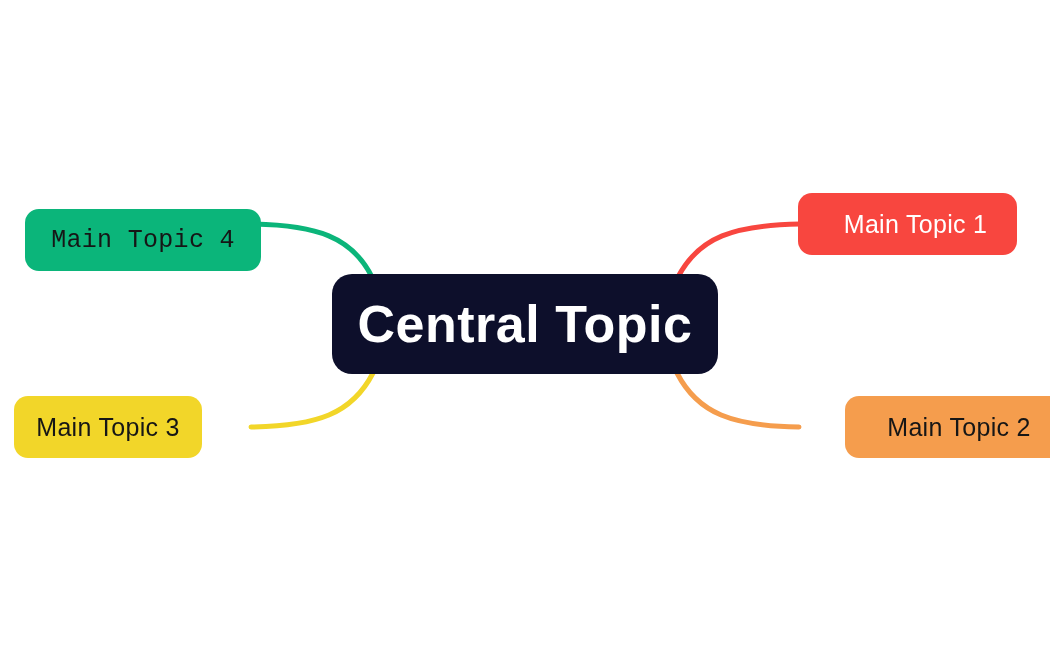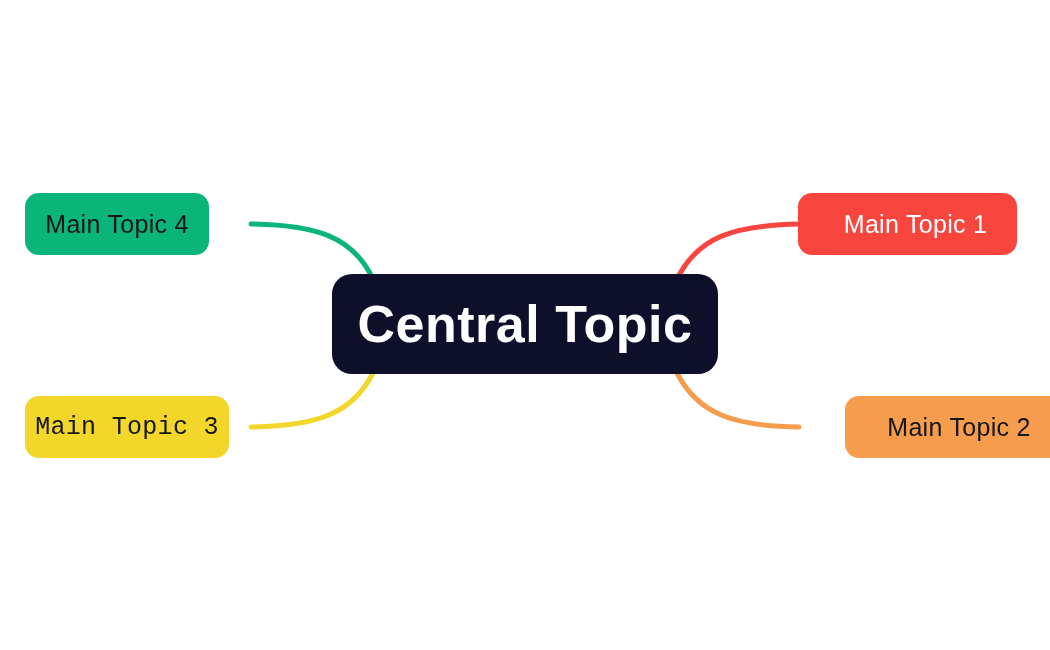--- a/index.html
+++ b/index.html
@@ -49,22 +49,22 @@
   }
   .node-branch {
     height: 62px;
     border-radius: 14px;
     font-size: 25px;
     font-weight: 500;
     letter-spacing: 0.3px;
   }
   .node-topic1 { left: 798px; top: 193px; width: 219px; padding-left: 16px; }
   .node-topic2 { left: 797px; top: 396px; width: 228px; margin-left: 48px; }
-  .node-topic3 { left: 25px;  top: 396px; width: 204px; font-family: Liberation Mono, monospace; }
-  .node-topic4 { left: 25px;  top: 193px; width: 184px; }
+  .node-topic3 { left: 14px;  top: 396px; width: 188px; }
+  .node-topic4 { left: 25px;  top: 209px; width: 236px; font-family: Liberation Mono, monospace; }
   .node-label {
     display: inline-block;
   }
 </style>
 </head>
 <body>
 
 <div class="stage" style="background: rgb(255, 255, 255);">
 
   <svg class="connector-layer" viewBox="0 0 1050 650">

